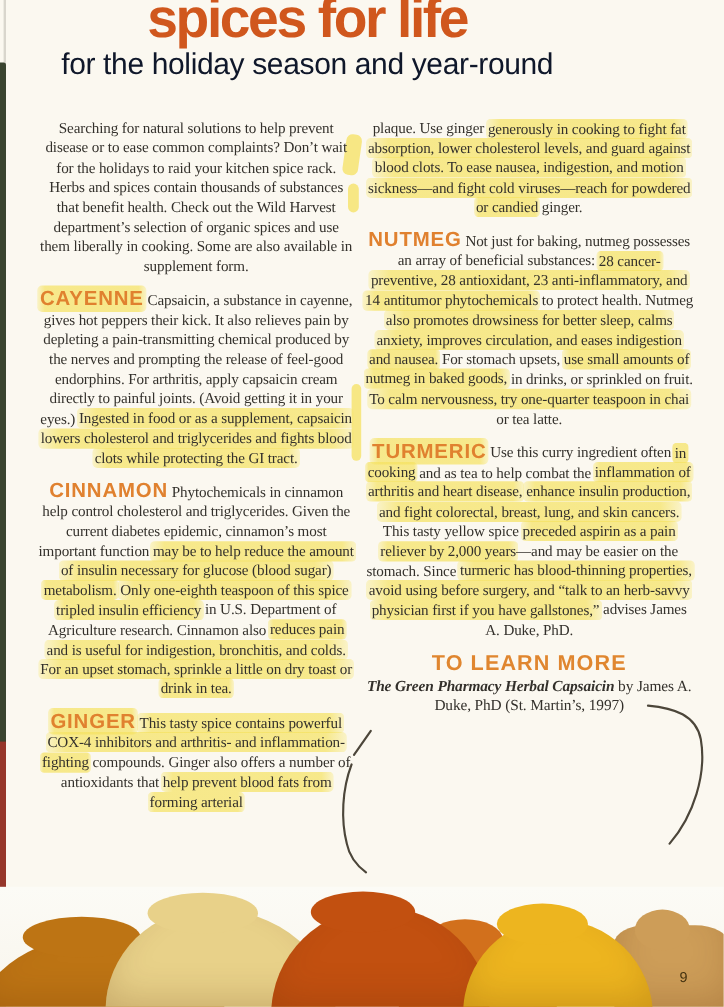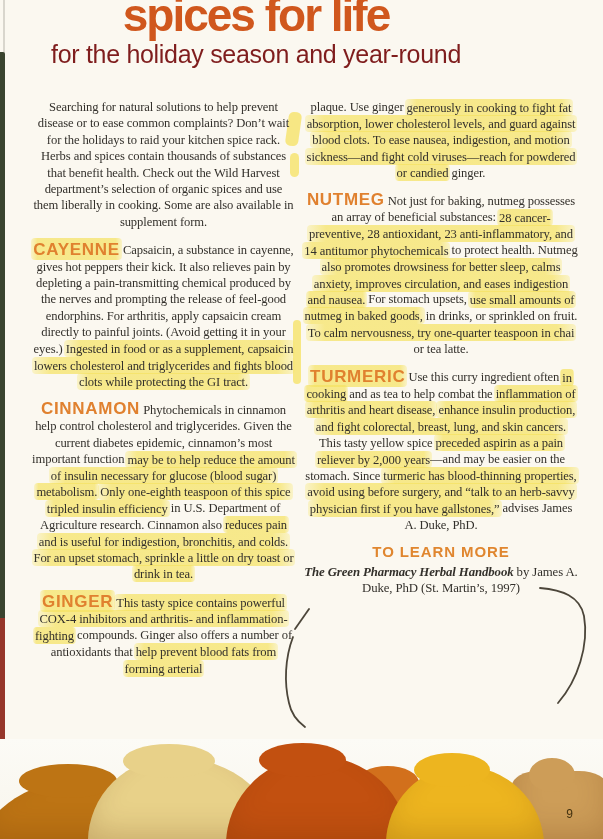--- a/index.html
+++ b/index.html
@@ -17,21 +17,21 @@
 
   
   header{position:absolute;top:0;left:0;width:512px;text-align:center;z-index:2;}
   .title{
     font-family:"Liberation Sans", sans-serif;font-weight:700;
     font-size:46px;letter-spacing:-2px;color:#d0571d;
     margin:-8px 0 0 0;line-height:1.02;
   }
   .subtitle{
     font-family:"Liberation Sans", sans-serif;font-weight:400;
-    font-size:25px;color:#7f1d1d;margin:1px 0 0 0;letter-spacing:-0.3px;
+    font-size:25px;color:#0f172a;margin:1px 0 0 0;letter-spacing:-0.3px;
   }
   .byline{
     font-family:"Liberation Serif", serif;font-style:italic;
     font-size:13.5px;color:#2f2d29;margin-top:3px;
   }
 
   
   .columns{
     position:absolute;top:99px;left:32px;display:flex;gap:9px;z-index:2;
     color:#33302b;
@@ -52,21 +52,21 @@
     border-radius:4px;padding:1.5px 2px;margin:0 -2px;
     box-decoration-break:clone;-webkit-box-decoration-break:clone;
   }
   .b{font-weight:700;}
   .i{font-style:italic;}
 
   
   .learn-more{margin-top:2px;}
   .lm-heading{
     font-family:"Liberation Sans", sans-serif;font-weight:700;
-    font-size:15px;letter-spacing:0.9px;color:#e0862f;margin:0 0 3px 0;
+    font-size:18px;letter-spacing:0.9px;color:#e0862f;margin:0 0 3px 0;
   }
   .lm-item{margin:0;font-size:12.8px;line-height:16.6px;}
 
   
   .bleed{position:absolute;background:rgba(245,226,96,0.75);border-radius:5px;z-index:1;}
   .bleed-1{left:287px;top:112px;width:13px;height:34px;transform:rotate(8deg);}
   .bleed-2{left:290px;top:153px;width:9px;height:24px;}
   .bleed-3{left:293px;top:320px;width:8px;height:64px;border-radius:4px;}
 
   
@@ -120,21 +120,21 @@
       <p><span class="head hl">CAYENNE</span> <span>Capsaicin, a substance in cayenne, gives hot peppers their kick. It also relieves pain by depleting a pain-transmitting chemical produced by the nerves and prompting the release of feel-good endorphins. For arthritis, apply capsaicin cream directly to painful joints. (Avoid getting it in your eyes.) </span><span class="hl">Ingested in food or as a supplement, capsaicin lowers cholesterol and triglycerides and fights blood clots while protecting the GI tract.</span></p>
       <p><span class="head">CINNAMON</span> <span>Phytochemicals in cinnamon help control cholesterol and triglycerides. Given the current diabetes epidemic, cinnamon’s most important function </span><span class="hl">may be to help reduce the amount of insulin necessary for glucose (blood sugar) metabolism.</span><span> </span><span class="hl">Only one-eighth teaspoon of this spice tripled insulin efficiency</span><span> in U.S. Department of Agriculture research. Cinnamon also </span><span class="hl">reduces pain and is useful for indigestion, bronchitis, and colds. For an upset stomach, sprinkle a little on dry toast or drink in tea.</span></p>
       <p><span class="head hl">GINGER</span> <span class="hl">This tasty spice contains powerful COX-4 inhibitors and arthritis- and inflammation-fighting</span><span> compounds. Ginger also offers a number of antioxidants that </span><span class="hl">help prevent blood fats from forming arterial</span></p>
     </div>
     <div class="col col-right">
       <p><span>plaque. Use ginger </span><span class="hl">generously in cooking to fight fat absorption, lower cholesterol levels, and guard against blood clots. To ease nausea, indigestion, and motion sickness—and fight cold viruses—reach for powdered or candied</span><span> ginger.</span></p>
       <p><span class="head">NUTMEG</span> <span>Not just for baking, nutmeg possesses an array of beneficial substances: </span><span class="hl">28 cancer-preventive, 28 antioxidant, 23 anti-inflammatory, and 14 antitumor phytochemicals</span><span> to protect health. Nutmeg </span><span class="hl">also promotes drowsiness for better sleep, calms anxiety, improves circulation, and eases indigestion and nausea.</span><span> For stomach upsets, </span><span class="hl">use small amounts of nutmeg in baked goods,</span><span> in drinks, or sprinkled on fruit. </span><span class="hl">To calm nervousness, try one-quarter teaspoon in chai</span><span> or tea latte.</span></p>
       <p><span class="head hl">TURMERIC</span> <span>Use this curry ingredient often </span><span class="hl">in cooking</span><span> and as tea to help combat the </span><span class="hl">inflammation of arthritis and heart disease,</span><span> </span><span class="hl">enhance insulin production, and fight colorectal, breast, lung, and skin cancers.</span><span> This tasty yellow spice </span><span class="hl">preceded aspirin as a pain reliever by 2,000 years</span><span>—and may be easier on the stomach. Since </span><span class="hl">turmeric has blood-thinning properties, avoid using before surgery, and “talk to an herb-savvy physician first if you have gallstones,”</span><span> advises James A. Duke, PhD.</span></p>
       <div class="learn-more">
         <div class="lm-heading">TO LEARN MORE</div>
-        <p class="lm-item"><span class="b i">The Green Pharmacy Herbal Handbook</span><span> by James A. Duke, PhD (St. Martin’s, 1997)</span></p>
+        <p class="lm-item"><span class="b i">The Green Pharmacy Herbal Capsaicin</span><span> by James A. Duke, PhD (St. Martin’s, 1997)</span></p>
       </div>
     </div>
   </div>
 
   <svg class="pen" width="603" height="839" viewBox="0 0 603 839">
     <path d="M 309 609 L 295 629" stroke="#4c463a" stroke-width="1.8" fill="none" stroke-linecap="round"></path>
     <path d="M 293 637 C 285 658 284 683 289 703 C 291 713 297 721 305 727" stroke="#4c463a" stroke-width="1.8" fill="none" stroke-linecap="round"></path>
     <path d="M 540 588 C 562 590 580 596 584 616 C 589 645 578 680 558 703" stroke="#4c463a" stroke-width="1.8" fill="none" stroke-linecap="round"></path>
   </svg>
 

